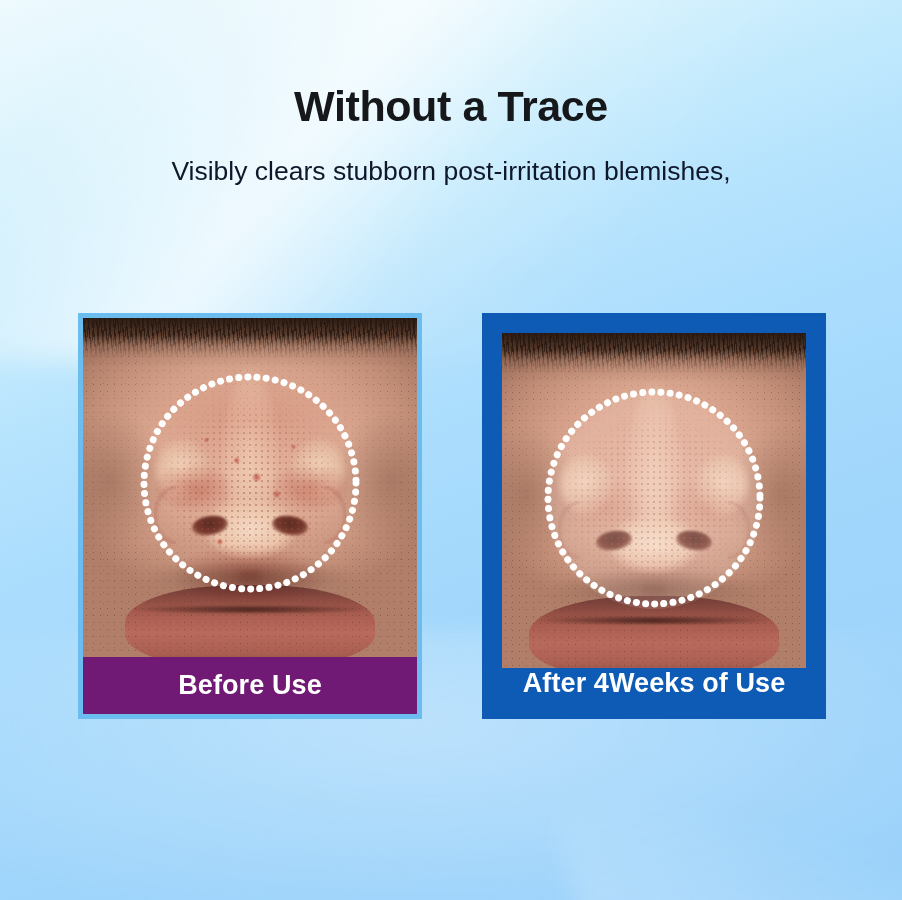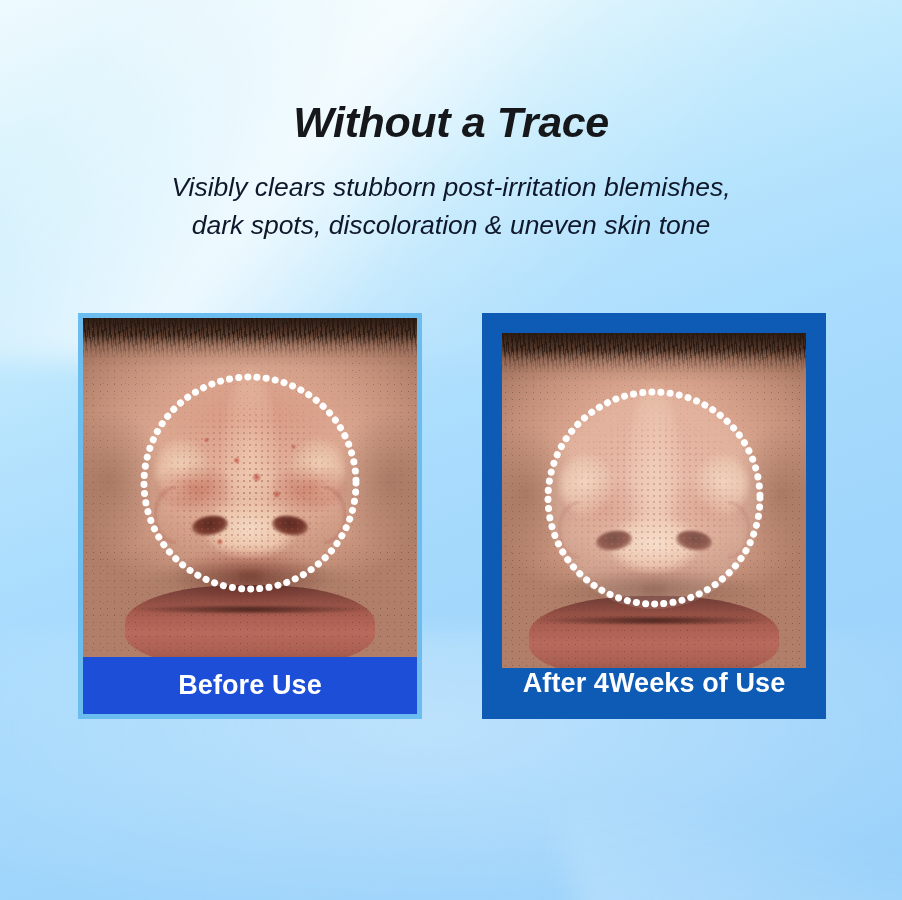--- a/index.html
+++ b/index.html
@@ -59,24 +59,23 @@
     height: 42%;
     background: linear-gradient(208deg, rgba(255,255,255,0) 30%, rgba(255,255,255,.26) 58%, rgba(255,255,255,0) 84%);
     transform: rotate(-14deg);
     filter: blur(12px);
   }
 
   
   #header {
     position: absolute;
     left: 0; right: 0;
-    top: 100px;
+    top: 84px;
     text-align: center;
     z-index: 4;
-    font-style: italic;
   }
   #title {
     font-size: 43px;
     font-weight: 700;
     letter-spacing: -0.4px;
     color: #15171a;
     line-height: 1.06;
   }
   #subtitle {
     margin-top: 22px;
@@ -327,36 +326,35 @@
   .label-bar {
     flex: 1;
     display: flex;
     align-items: center;
     justify-content: center;
     font-size: 27px;
     font-weight: 700;
     color: #ffffff;
     letter-spacing: .1px;
   }
-  #panel-before .label-bar { background: #1d4ed8; }
+  #panel-before .label-bar { background: #701a75; }
   #panel-after  .label-bar { background: #0d5bb5; }
 </style>
 </head>
 <body>
 
 <div id="bg-base"></div>
 <div id="bg-sheen-1"></div>
 <div id="bg-sheen-2"></div>
 <div id="bg-sheen-3"></div>
 
 <div id="header">
   <h1 id="title">Without a Trace</h1>
   <p id="subtitle">
     <span class="sub-line">Visibly clears stubborn post-irritation blemishes,</span>
-    <span class="sub-line">dark spots, discoloration &amp; uneven skin tone</span>
   </p>
 </div>
 
 <div id="compare">
 
   <div class="panel" id="panel-before">
     <div class="photo">
       <div class="face"></div>
       <div class="face-shade"></div>
       <div class="brows"></div>

